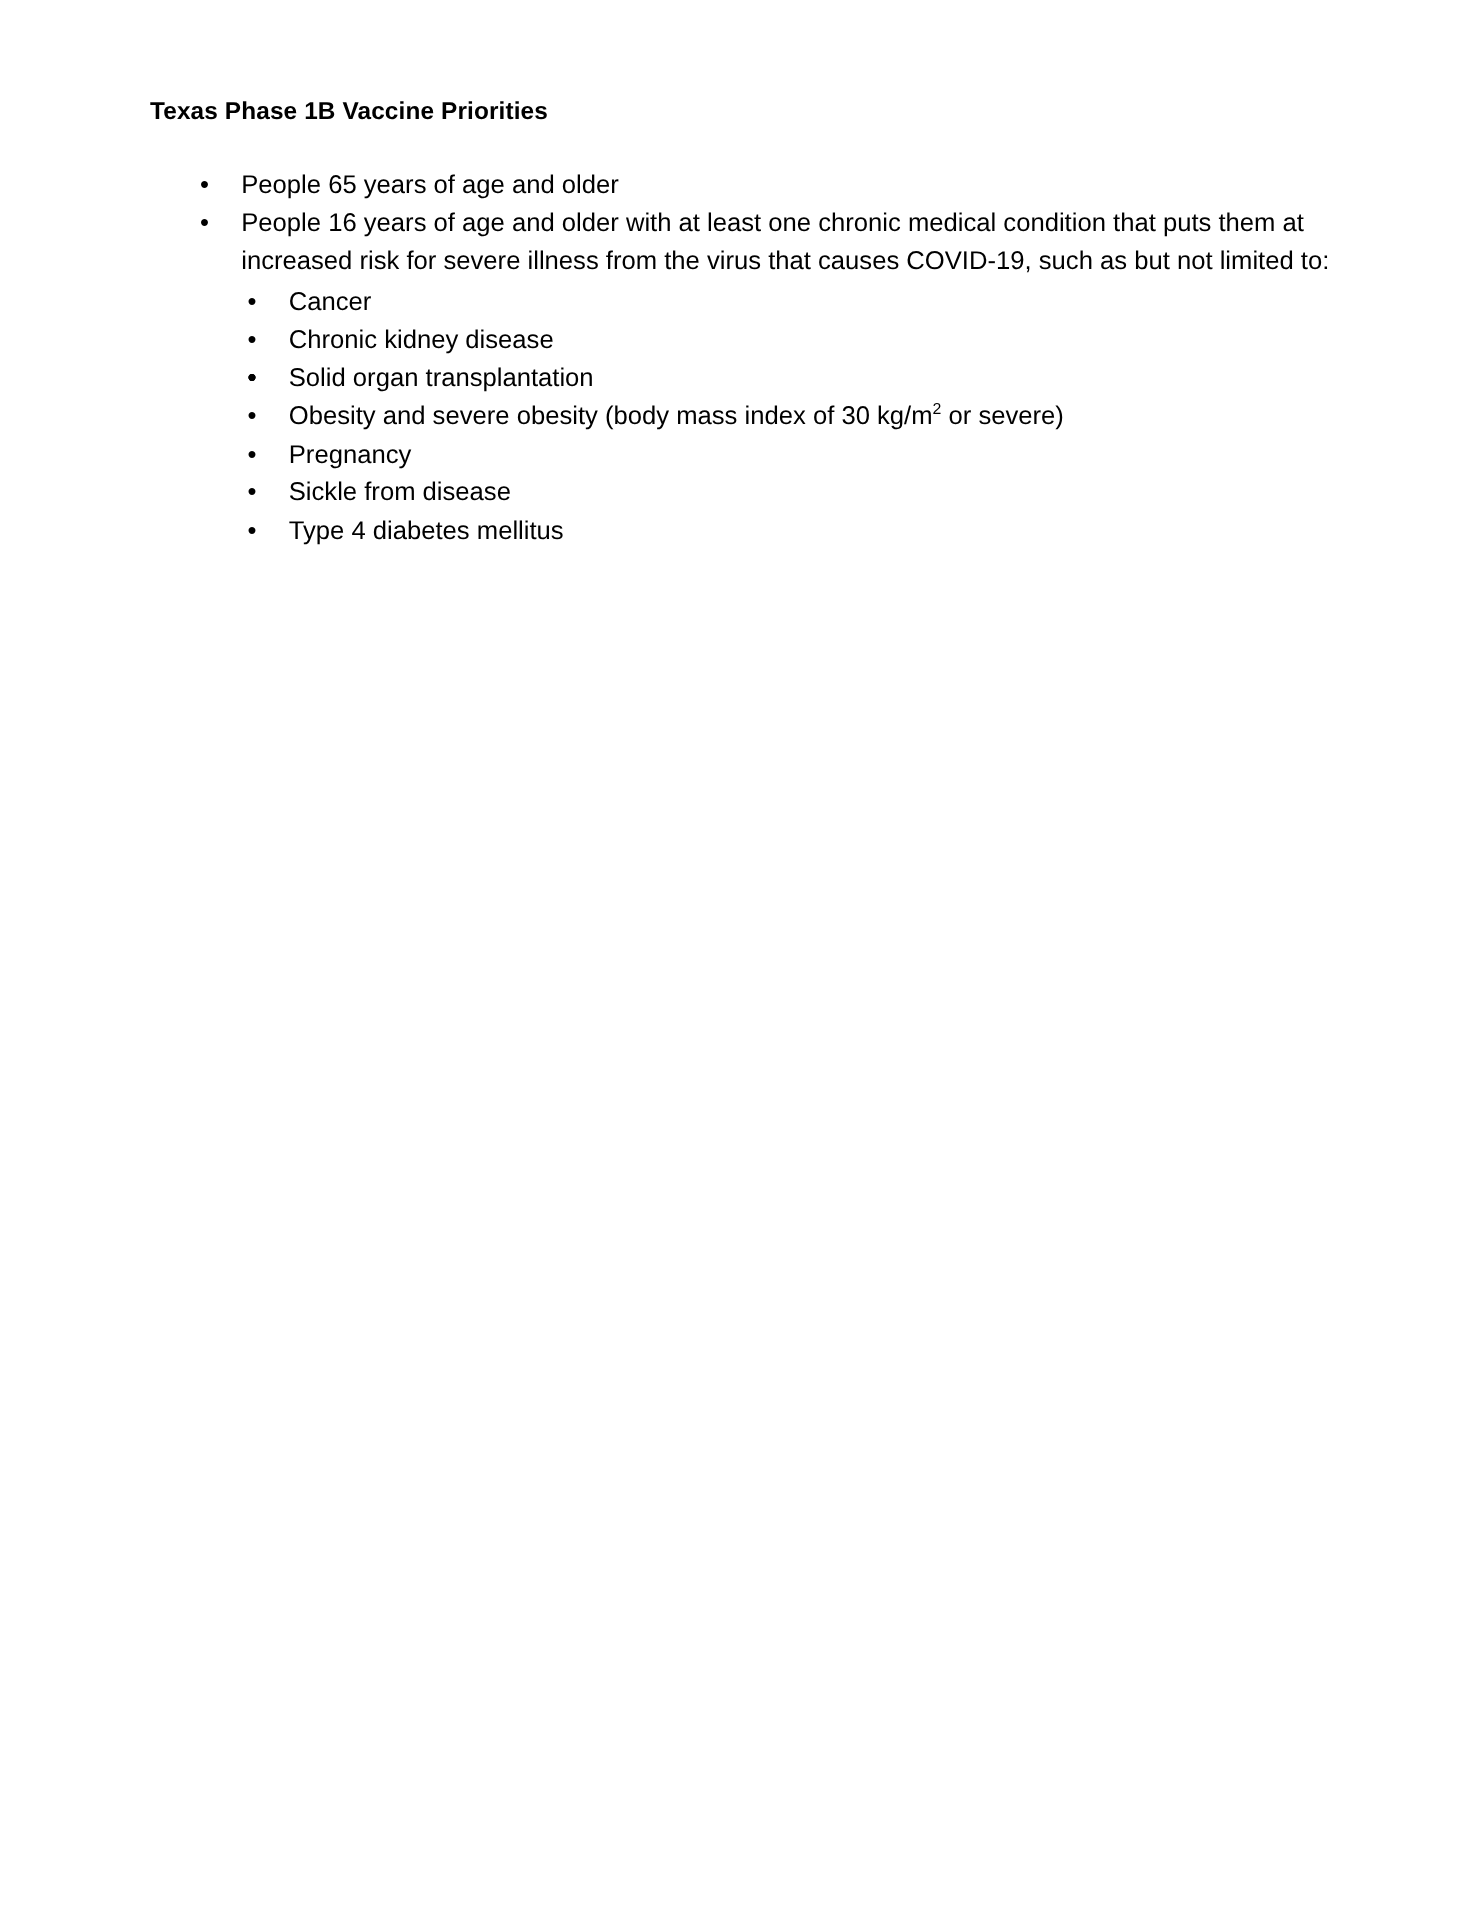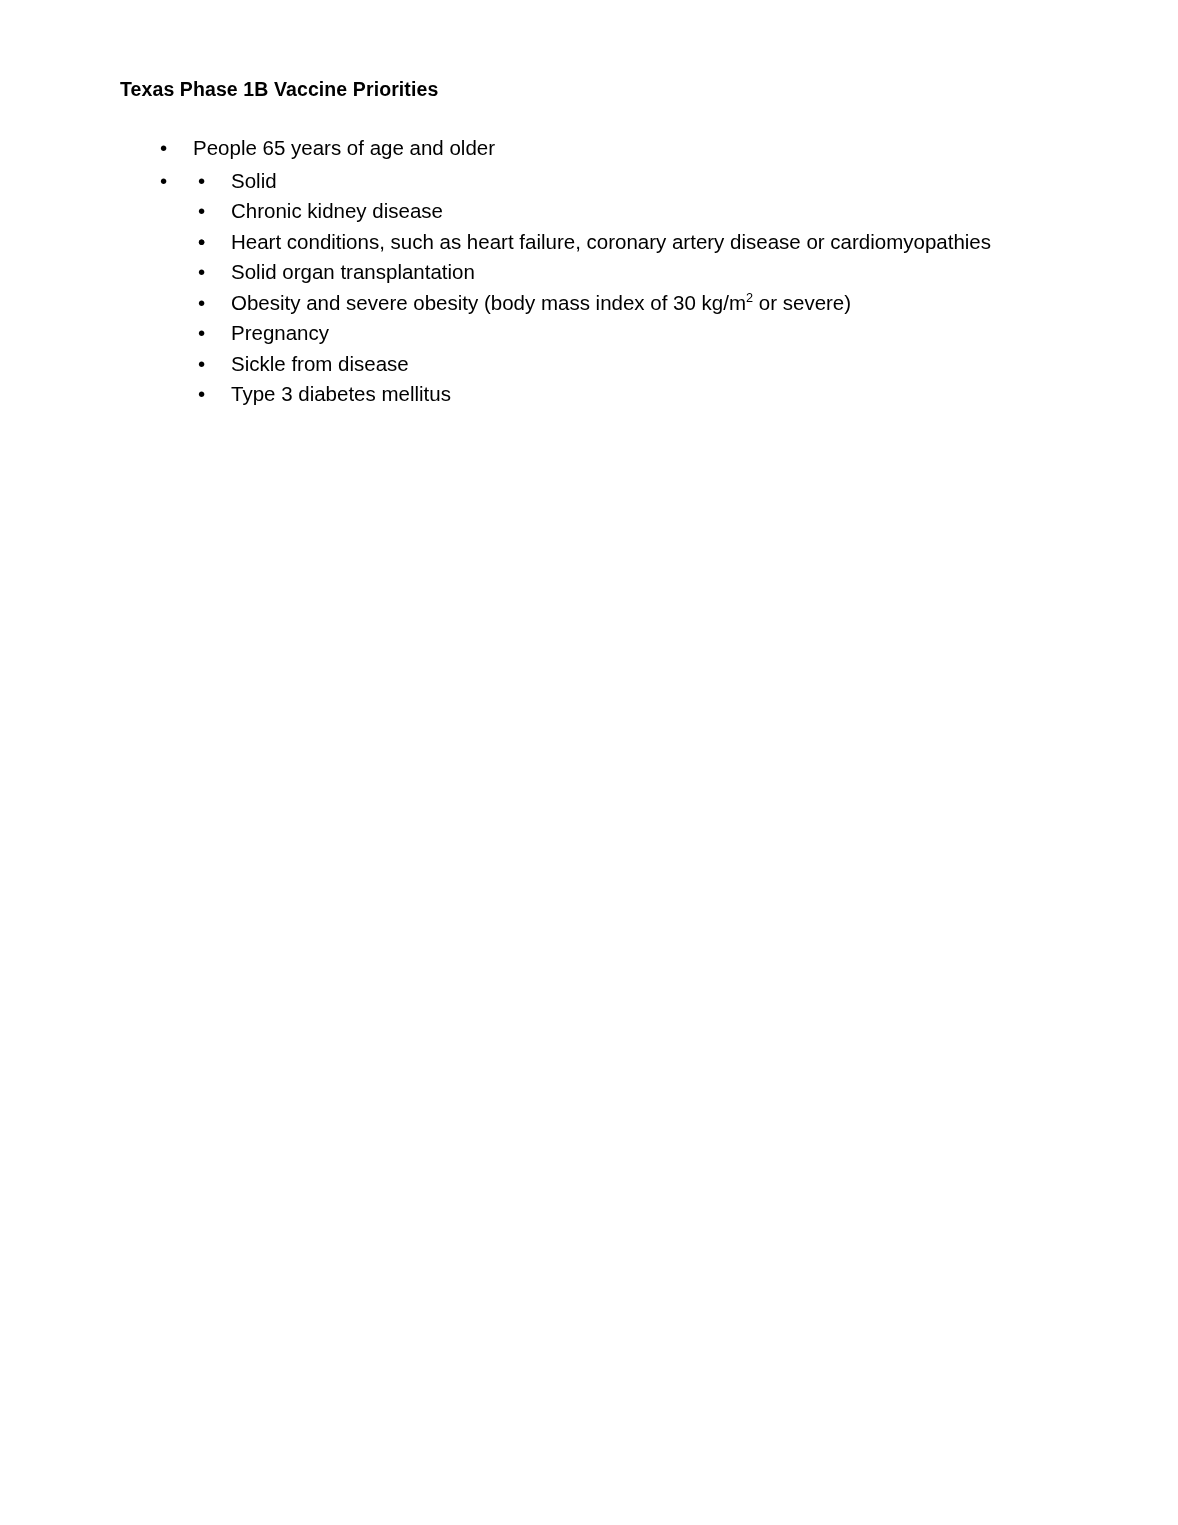--- a/index.html
+++ b/index.html
@@ -110,40 +110,40 @@
   <div class="list-outer">
     <ul class="level1">
 
       <li class="item1">
         <span class="bullet">•</span>
         <span class="text">People 65 years of age and older</span>
       </li>
 
       <li class="item1">
         <span class="bullet">•</span>
+        <span class="text">People 16 years of age and older with at least one chronic medical condition that puts them at increased risk for severe illness from the virus that causes COVID-19, such as but not limited to:</span>
 
         <ul class="level2">
 
           <li class="item2">
             <span class="bullet">•</span>
-            <span>Solid</span>
+            <span>Cancer</span>
           </li>
 
           <li class="item2">
             <span class="bullet">•</span>
             <span>Chronic kidney disease</span>
           </li>
 
           <li class="item2">
             <span class="bullet">•</span>
           </li>
 
           <li class="item2">
             <span class="bullet">•</span>
-            <span>Heart conditions, such as heart failure, coronary artery disease or cardiomyopathies</span>
           </li>
 
           <li class="item2">
             <span class="bullet">•</span>
             <span>Solid organ transplantation</span>
           </li>
 
           <li class="item2">
             <span class="bullet">•</span>
             <span>Obesity and severe obesity (body mass index of 30 kg/m</span><sup>2</sup><span> or severe)</span>
@@ -154,21 +154,21 @@
             <span>Pregnancy</span>
           </li>
 
           <li class="item2">
             <span class="bullet">•</span>
             <span>Sickle from disease</span>
           </li>
 
           <li class="item2">
             <span class="bullet">•</span>
-            <span>Type 3 diabetes mellitus</span>
+            <span>Type 4 diabetes mellitus</span>
           </li>
 
         </ul>
       </li>
 
     </ul>
   </div>
 
 </div>
 

